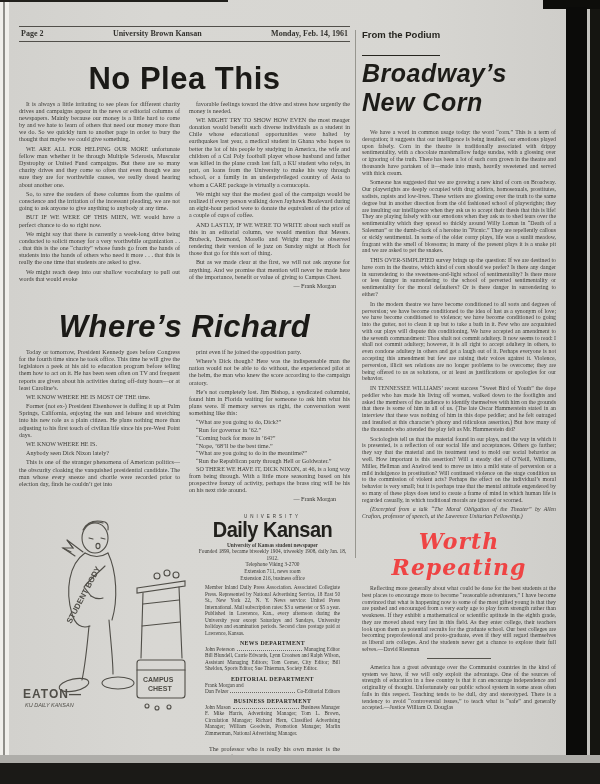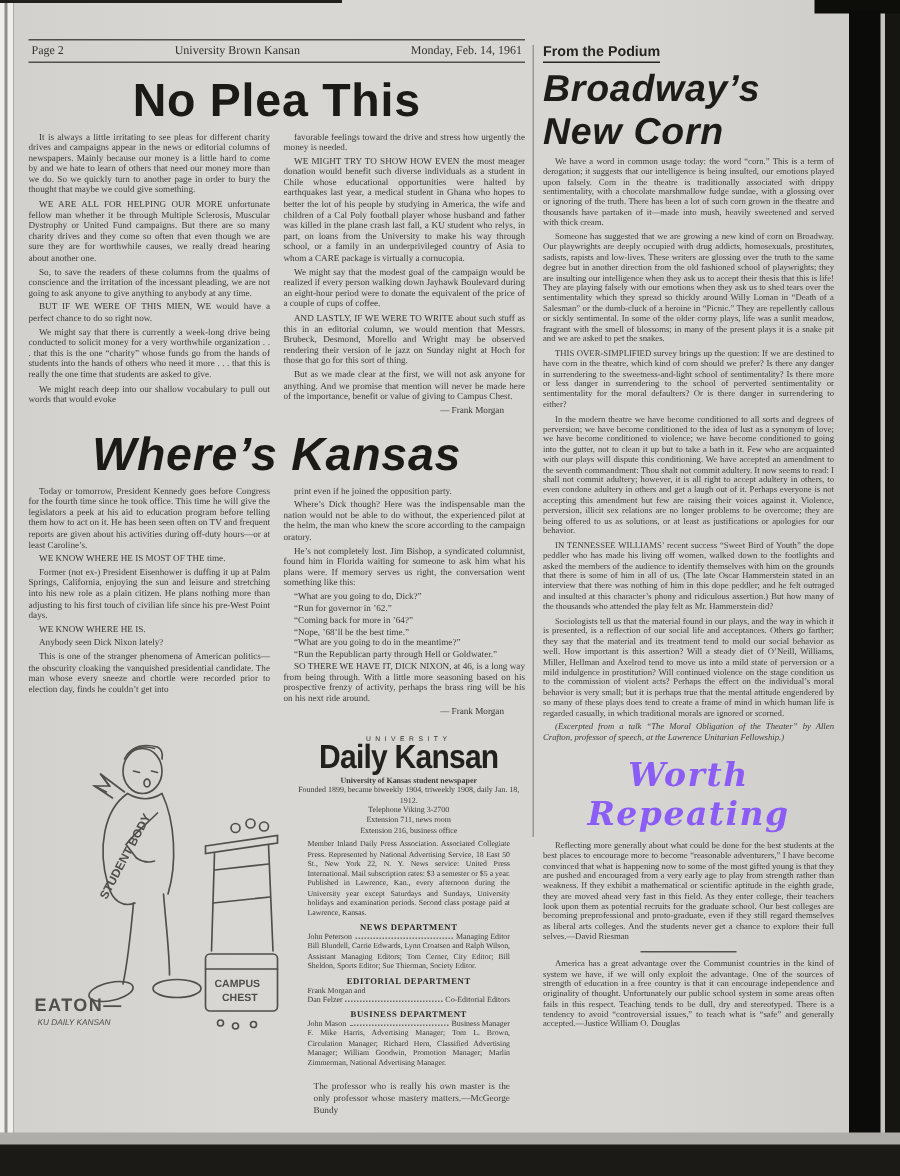--- a/index.html
+++ b/index.html
@@ -21,26 +21,26 @@
   .top-right-dark { position:absolute; left:543px; top:0; width:57px; height:9px; background:#0d0d0a; }
   .black-bar { position:absolute; left:566px; top:7px; width:21px; height:755px; background:#0b0b09; }
   .paper-bottom-edge { position:absolute; left:0; top:755px; width:600px; height:10px; background:#aeada9; }
   .bottom-band { position:absolute; left:0; top:763px; width:600px; height:21px; background:#1b1a17; }
 
   
   .left-section { position:absolute; left:19px; top:26px; width:331px; }
   .masthead-rule-row {
     display:flex; justify-content:space-between; align-items:baseline;
     border-top:1px solid #514f4a; border-bottom:1px solid #514f4a;
-    padding:2px 2px 3px 2px; font-size:8px; font-weight:normal; color:#33322e;
+    padding:2px 2px 3px 2px; font-size:8px; font-weight:bold; color:#33322e;
   }
   .headline {
     font-family:"Liberation Sans", sans-serif; font-weight:bold;
     text-align:center; color:#1b1a17; letter-spacing:.5px;
-    font-size:31px; line-height:1.05; margin:9px 0 5px 0;
+    font-size:31px; line-height:1.05; margin:21px 0 5px 0;
   }
   .headline.italic { font-style:italic; }
   .article-cols { display:flex; gap:9px; }
   .article-col { flex:1 1 0; text-align:justify; font-size:6.1px; line-height:1.18; color:#3b3a36; overflow:hidden; }
   .article-col p { text-indent:7px; margin-bottom:2px; }
   .article-col p.dialogue { margin-bottom:0.5px; }
   .byline { text-align:right; padding-right:14px; font-size:6.1px; margin-top:2px; color:#34332f; }
 
   .bottom-row { display:flex; margin-top:4px; }
   .cartoon-box { flex:0 0 168px; }
@@ -56,32 +56,32 @@
   .editor-row { display:flex; align-items:baseline; font-size:5.3px; padding:0 8px; }
   .editor-row .dots { flex:1; border-bottom:1px dotted #6b6a64; margin:0 2px 1px 2px; }
   .staff-para { text-align:justify; font-size:5.2px; line-height:1.25; padding:0 8px; }
   .professor-quote { text-align:justify; font-size:6.2px; line-height:1.3; margin-top:9px; padding:0 8px 0 12px; }
 
   
   .col-rule { position:absolute; left:355px; top:30px; width:1px; height:528px; background:#97968f; }
   .right-section { position:absolute; left:362px; top:24px; width:194px; height:736px; overflow:hidden; }
   .kicker {
     display:inline-block; font-family:"Liberation Sans",sans-serif; font-weight:bold;
-    font-size:9.5px; color:#26251f; border-bottom:1.5px solid #26251f; padding-bottom:1px;
+    font-size:9.5px; color:#26251f; border-bottom:1.5px solid #26251f; padding-bottom:15px;
   }
   .podium-headline {
     font-family:"Liberation Sans",sans-serif; font-weight:bold; font-style:italic;
-    font-size:25px; color:#1d1c18; letter-spacing:.5px; margin:3px 0 2px 0;
+    font-size:25px; color:#1d1c18; letter-spacing:.5px; margin:3px 0 12px 0;
   }
   .essay { text-align:justify; font-size:5.8px; line-height:1.17; color:#3b3a36; }
   .essay p { text-indent:8px; margin-bottom:3px; }
   .essay p.attribution { font-style:italic; }
   .worth-title {
     font-family:"DejaVu Serif", serif; font-style:italic; font-weight:bold;
-    text-align:center; font-size:22px; color:#8b5cf6; margin:8px 0 5px 0; letter-spacing:1px;
+    text-align:center; font-size:22px; color:#ef4444; margin:8px 0 5px 0; letter-spacing:1px;
   }
   .short-rule { width:64px; height:0; border-top:1.5px solid #55534d; margin:5px auto 5px auto; }
 </style>
 </head>
 <body>
 
 <div class="edge-left"></div>
 <div class="edge-left-line"></div>
 
 <div class="paper"></div>
@@ -112,21 +112,21 @@
         <p>WE MIGHT TRY TO SHOW HOW EVEN the most meager donation would benefit such diverse individuals as a student in Chile whose educational opportunities were halted by earthquakes last year, a medical student in Ghana who hopes to better the lot of his people by studying in America, the wife and children of a Cal Poly football player whose husband and father was killed in the plane crash last fall, a KU student who relys, in part, on loans from the University to make his way through school, or a family in an underprivileged country of Asia to whom a CARE package is virtually a cornucopia.</p>
         <p>We might say that the modest goal of the campaign would be realized if every person walking down Jayhawk Boulevard during an eight-hour period were to donate the equivalent of the price of a couple of cups of coffee.</p>
         <p>AND LASTLY, IF WE WERE TO WRITE about such stuff as this in an editorial column, we would mention that Messrs. Brubeck, Desmond, Morello and Wright may be observed rendering their version of le jazz on Sunday night at Hoch for those that go for this sort of thing.</p>
         <p>But as we made clear at the first, we will not ask anyone for anything. And we promise that mention will never be made here of the importance, benefit or value of giving to Campus Chest.</p>
         <div class="byline">— Frank Morgan</div>
       </div>
     </div>
   </div>
 
   <div>
-    <div class="headline italic">Where’s Kansas</div>
+    <div class="headline italic">Where’s Richard</div>
     <div class="article-cols">
       <div class="article-col">
         <p>Today or tomorrow, President Kennedy goes before Congress for the fourth time since he took office. This time he will give the legislators a peek at his aid to education program before telling them how to act on it. He has been seen often on TV and frequent reports are given about his activities during off-duty hours—or at least Caroline’s.</p>
         <p>WE KNOW WHERE HE IS MOST OF THE time.</p>
         <p>Former (not ex-) President Eisenhower is duffing it up at Palm Springs, California, enjoying the sun and leisure and stretching into his new role as a plain citizen. He plans nothing more than adjusting to his first touch of civilian life since his pre-West Point days.</p>
         <p>WE KNOW WHERE HE IS.</p>
         <p>Anybody seen Dick Nixon lately?</p>
         <p>This is one of the stranger phenomena of American politics—the obscurity cloaking the vanquished presidential candidate. The man whose every sneeze and chortle were recorded prior to election day, finds he couldn’t get into</p>
       </div>
       <div class="article-col">

